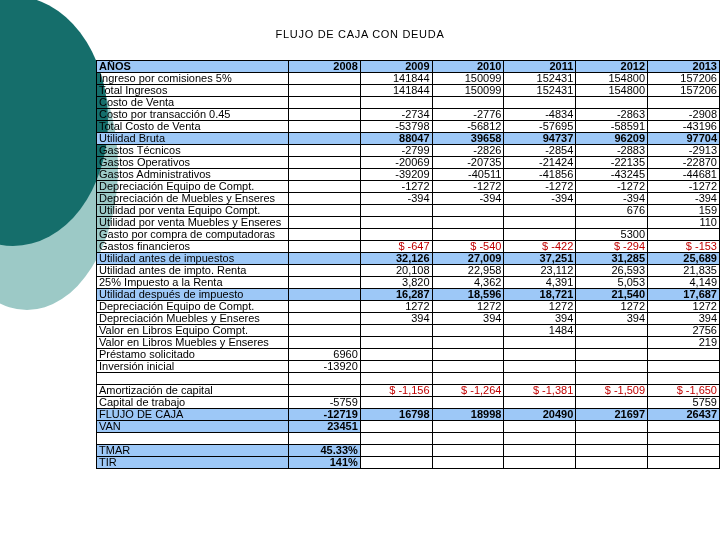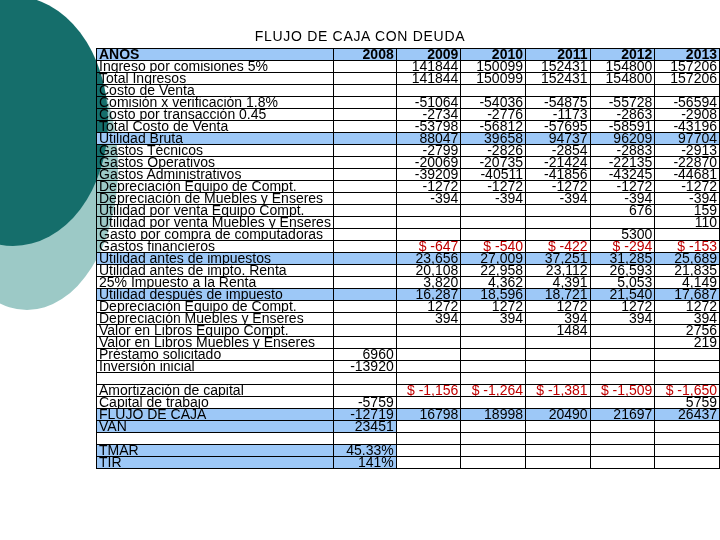--- a/index.html
+++ b/index.html
@@ -35,62 +35,62 @@
     background: #156e6b;
   }
 
   
   #title {
     position: absolute;
     left: 0;
     top: 28px;
     width: 720px;
     text-align: center;
-    font-size: 14px;
+    font-size: 11px;
     letter-spacing: 0.7px;
     color: #000;
   }
 
   
   #right-rule {
     position: absolute;
     left: 648px;
     top: 120px;
     width: 56px;
     height: 0;
     border-top: 1px solid #000;
   }
 
   
   #sheet {
     position: absolute;
     left: 96px;
-    top: 48px;
+    top: 60px;
     border-collapse: collapse;
     table-layout: fixed;
-    font-size: 14px;
+    font-size: 11px;
     color: #000;
   }
   #sheet td {
     border: 1px solid #000;
     height: 11px;
     padding: 0 2px;
     white-space: nowrap;
     overflow: hidden;
     line-height: 11px;
   }
   
   col.c-label { width: 192px; }
   col.c-year  { width: 72px;  }
 
   td.label  { text-align: left;  }
   td.num    { text-align: right; }
 
   
-  tr.hl td   { background: #9dc8f7; font-weight: normal; }
+  tr.hl td   { background: #9dc8f7; font-weight: bold; }
   tr.hl td.label { font-weight: normal; }
 
   
   tr.head td { background: #9dc8f7; font-weight: bold; }
 
   
   td.red { color: #c00000; }
 
   
   tr.thick-top td { border-top: 2px solid #000; margin-left: 24px; }
@@ -150,35 +150,26 @@
       </tr>
       <tr>
         <td class="label">Costo de Venta</td>
         <td class="num"></td>
         <td class="num"></td>
         <td class="num"></td>
         <td class="num"></td>
         <td class="num"></td>
         <td class="num"></td>
       </tr>
-      <tr>
-        <td class="label">Comisión x verificación 1.8%</td>
-        <td class="num"></td>
-        <td class="num">-51064</td>
-        <td class="num">-54036</td>
-        <td class="num">-54875</td>
-        <td class="num">-55728</td>
-        <td class="num">-56594</td>
-      </tr>
       <tr class="thick-top">
         <td class="label">Costo por transacción 0.45</td>
         <td class="num"></td>
         <td class="num">-2734</td>
         <td class="num">-2776</td>
-        <td class="num">-1173</td>
+        <td class="num">-4834</td>
         <td class="num">-2863</td>
         <td class="num">-2908</td>
       </tr>
       <tr>
         <td class="label">Total Costo de Venta</td>
         <td class="num"></td>
         <td class="num">-53798</td>
         <td class="num">-56812</td>
         <td class="num">-57695</td>
         <td class="num">-58591</td>
@@ -270,21 +261,21 @@
         <td class="num red"></td>
         <td class="num red">$ -647</td>
         <td class="num red">$ -540</td>
         <td class="num red">$ -422</td>
         <td class="num red">$ -294</td>
         <td class="num red">$ -153</td>
       </tr>
       <tr class="hl">
         <td class="label">Utilidad antes de impuestos</td>
         <td class="num"></td>
-        <td class="num">23,656</td>
+        <td class="num">32,126</td>
         <td class="num">27,009</td>
         <td class="num">37,251</td>
         <td class="num">31,285</td>
         <td class="num">25,689</td>
       </tr>
       <tr>
         <td class="label">Utilidad antes de impto. Renta</td>
         <td class="num"></td>
         <td class="num">20,108</td>
         <td class="num">22,958</td>

